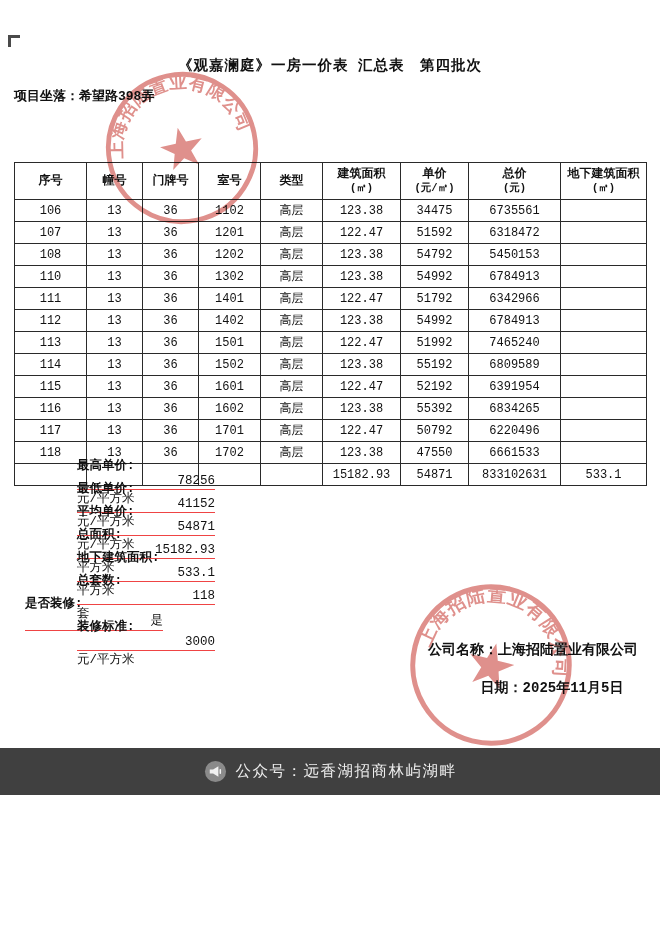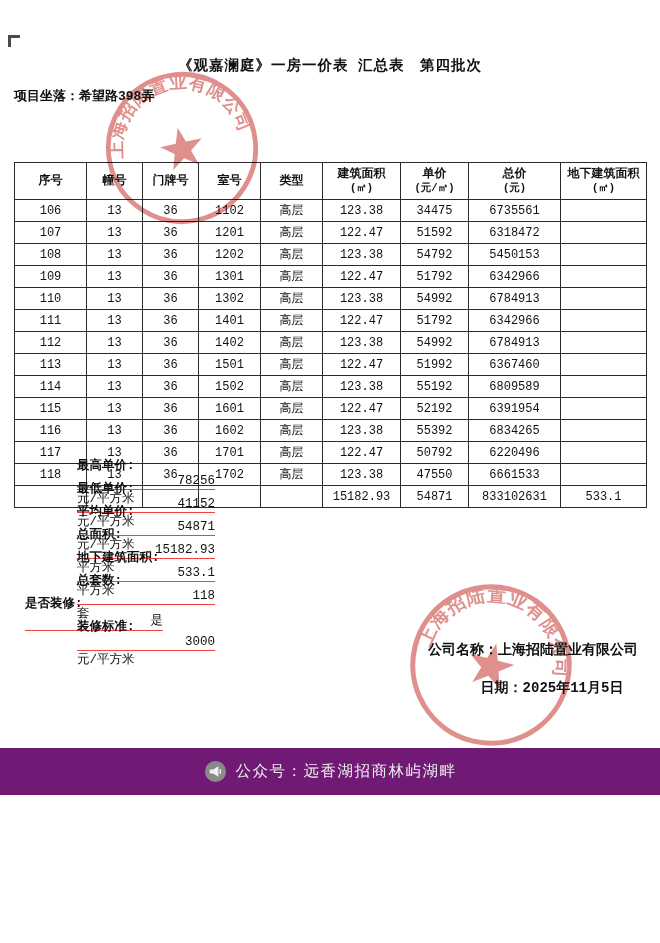--- a/index.html
+++ b/index.html
@@ -36,21 +36,21 @@
     border-bottom:1px solid #ef4444;padding-bottom:1px;white-space:nowrap;
   }
   .sunit{margin-left:52px;white-space:nowrap;}
   .company{position:absolute;top:641px;left:428px;font-size:14px;font-weight:bold;text-align:center;}
   .company .date-line{margin-top:20px;margin-left:38px;font-weight:bold;}
   .stamp{position:absolute;opacity:.55;pointer-events:none;mix-blend-mode:multiply;}
   .stamp svg{width:100%;height:100%;display:block;}
   .stamp-top{left:102px;top:68px;width:160px;height:160px;transform:rotate(-12deg);}
   .stamp-bottom{left:406px;top:580px;width:170px;height:170px;transform:rotate(14deg);}
   .footer-bar{
-    position:absolute;left:0;bottom:0;width:660px;height:47px;background:#701a75;
+    position:absolute;left:0;bottom:0;width:660px;height:47px;background:#404040;
     display:flex;align-items:center;justify-content:center;gap:9px;
     color:#ededed;font-size:15.5px;letter-spacing:1.5px;
   }
   .footer-icon{width:23px;height:23px;flex:0 0 auto;}
 </style>
 </head>
 <body>
 
 <div class="page">
 
@@ -135,72 +135,61 @@
           <td>13</td>
           <td>36</td>
           <td>1202</td>
           <td>高层</td>
           <td>123.38</td>
           <td>54792</td>
           <td>5450153</td>
           <td></td>
         </tr>
         <tr>
-          <td>109</td>
-          <td>13</td>
-          <td>36</td>
-          <td>1301</td>
+          <td>110</td>
+          <td>13</td>
+          <td>36</td>
+          <td>1302</td>
+          <td>高层</td>
+          <td>123.38</td>
+          <td>54992</td>
+          <td>6784913</td>
+          <td></td>
+        </tr>
+        <tr>
+          <td>111</td>
+          <td>13</td>
+          <td>36</td>
+          <td>1401</td>
           <td>高层</td>
           <td>122.47</td>
           <td>51792</td>
           <td>6342966</td>
           <td></td>
         </tr>
         <tr>
-          <td>110</td>
-          <td>13</td>
-          <td>36</td>
-          <td>1302</td>
+          <td>112</td>
+          <td>13</td>
+          <td>36</td>
+          <td>1402</td>
           <td>高层</td>
           <td>123.38</td>
           <td>54992</td>
           <td>6784913</td>
           <td></td>
         </tr>
         <tr>
-          <td>111</td>
-          <td>13</td>
-          <td>36</td>
-          <td>1401</td>
-          <td>高层</td>
-          <td>122.47</td>
-          <td>51792</td>
-          <td>6342966</td>
-          <td></td>
-        </tr>
-        <tr>
-          <td>112</td>
-          <td>13</td>
-          <td>36</td>
-          <td>1402</td>
-          <td>高层</td>
-          <td>123.38</td>
-          <td>54992</td>
-          <td>6784913</td>
-          <td></td>
-        </tr>
-        <tr>
           <td>113</td>
           <td>13</td>
           <td>36</td>
           <td>1501</td>
           <td>高层</td>
           <td>122.47</td>
           <td>51992</td>
-          <td>6367460</td>
+          <td>7465240</td>
           <td></td>
         </tr>
         <tr>
           <td>114</td>
           <td>13</td>
           <td>36</td>
           <td>1502</td>
           <td>高层</td>
           <td>123.38</td>
           <td>55192</td>

